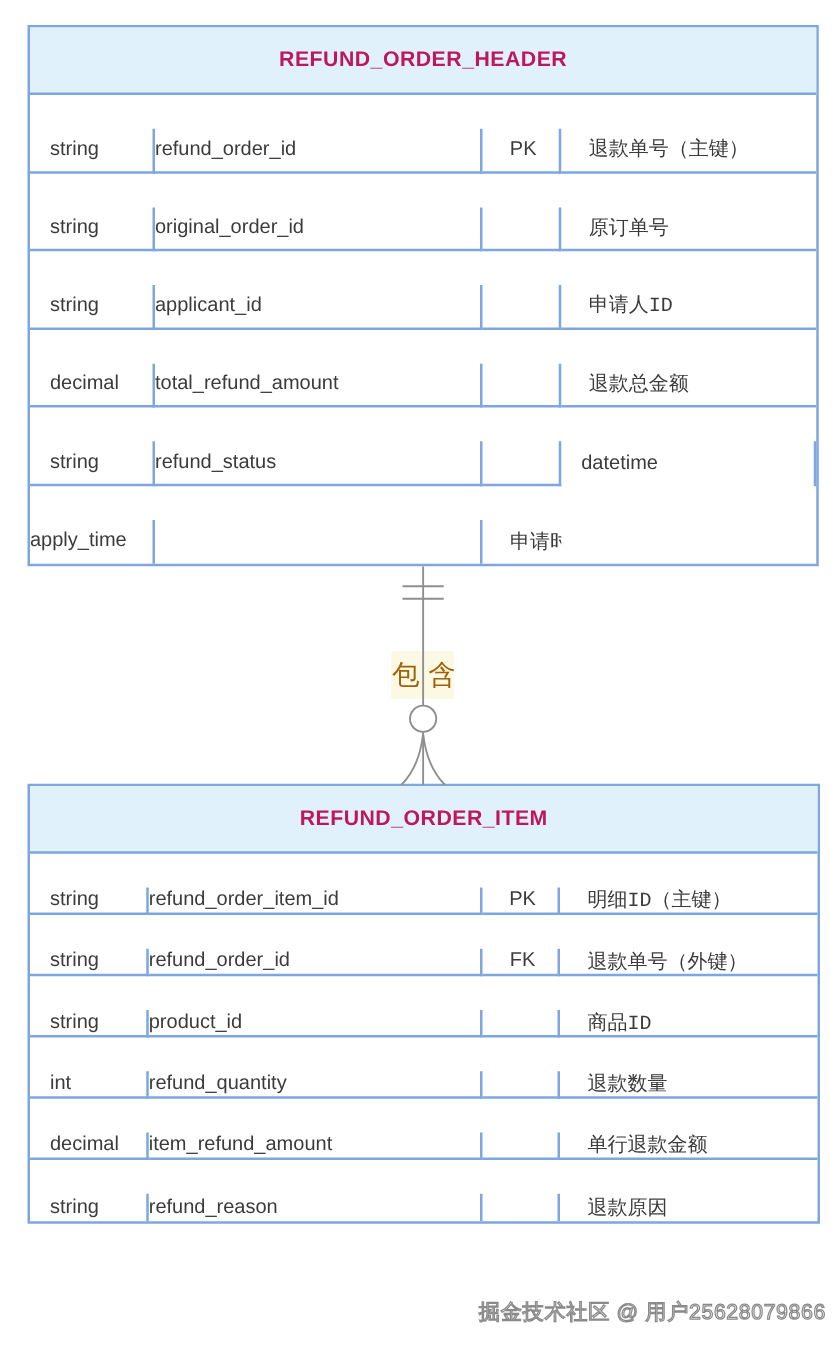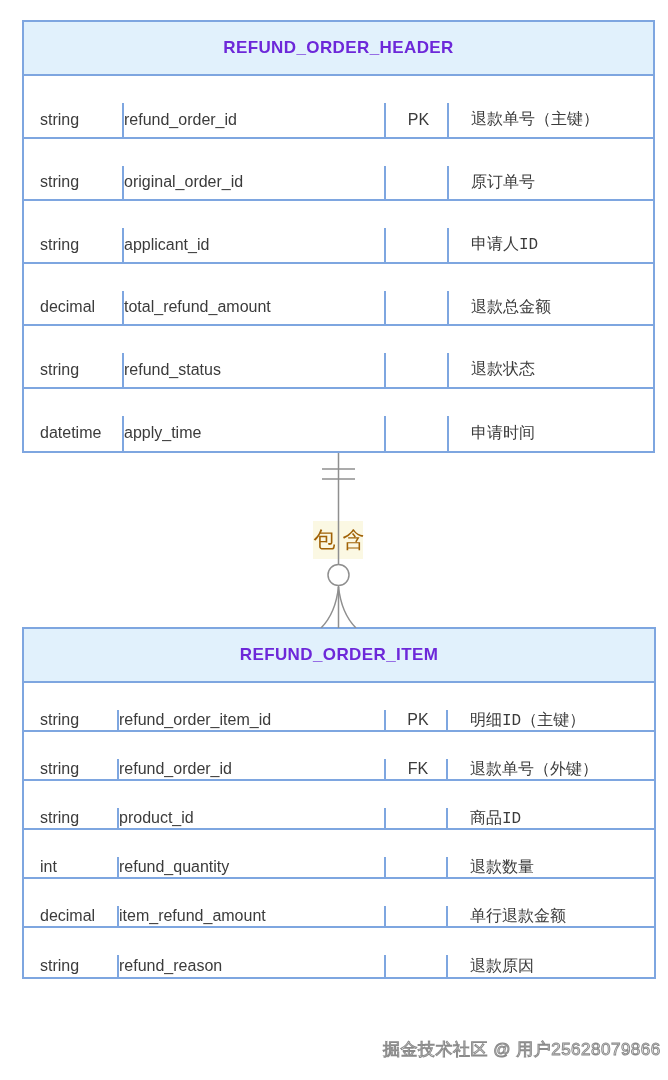--- a/index.html
+++ b/index.html
@@ -6,21 +6,21 @@
   .canvas{
     position:relative;width:668px;height:1080px;background:#ffffff;
     font-family:"Liberation Sans","DejaVu Sans",sans-serif;overflow:hidden;
   }
   .entity{
     position:absolute;border:2px solid #7EA6E0;background:#ffffff;box-sizing:border-box;
   }
   .entity-title{
     height:54px;display:flex;align-items:center;justify-content:center;
     background:#E1F1FC;border-bottom:2px solid #7EA6E0;
-    font-size:17px;font-weight:bold;color:#6d28d9;letter-spacing:.4px;box-sizing:border-box;
+    font-size:17px;font-weight:bold;color:#be185d;letter-spacing:.4px;box-sizing:border-box;
   }
   .grid{display:grid;height:calc(100% - 54px);grid-template-rows:repeat(6,1fr);}
   #entity-1 .grid{grid-template-columns:100px 262px 63px auto;}
   #entity-2 .grid{grid-template-columns:95px 267px 62px auto;}
   .cell{
     display:flex;align-items:center;font-size:16px;color:#3B3B3B;
     border-right:2px solid #7EA6E0;border-bottom:2px solid #7EA6E0;
     box-sizing:border-box;white-space:nowrap;overflow:hidden;margin-top:27px;
   }
   .c-type{padding-left:16px;}
@@ -64,21 +64,20 @@
       <div class="cell c-desc">申请人ID</div>
 
       <div class="cell c-type">decimal</div>
       <div class="cell c-name">total_refund_amount</div>
       <div class="cell c-key"></div>
       <div class="cell c-desc">退款总金额</div>
 
       <div class="cell c-type">string</div>
       <div class="cell c-name">refund_status</div>
       <div class="cell c-key"></div>
-      <div class="cell c-desc">退款状态</div>
 
       <div class="cell c-type">datetime</div>
       <div class="cell c-name">apply_time</div>
       <div class="cell c-key"></div>
       <div class="cell c-desc">申请时间</div>
     </div>
   </div>
 
   <svg class="connector" width="668" height="175" viewBox="0 0 668 175">
     <rect x="313" y="68" width="50" height="38" fill="#FBF8E3"></rect>

